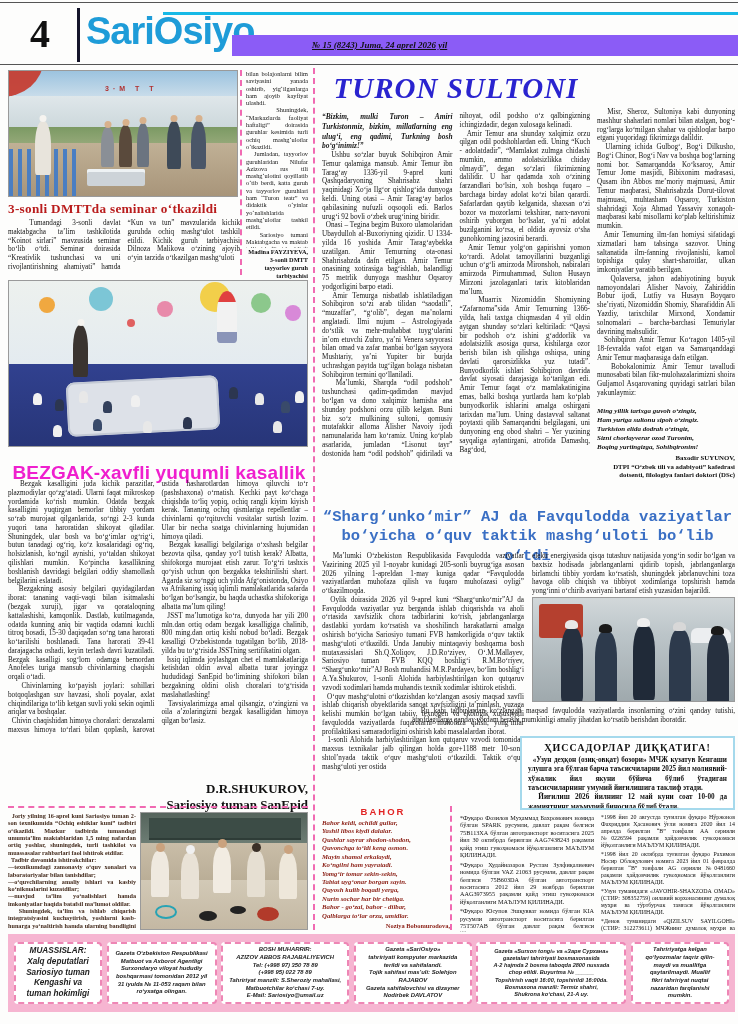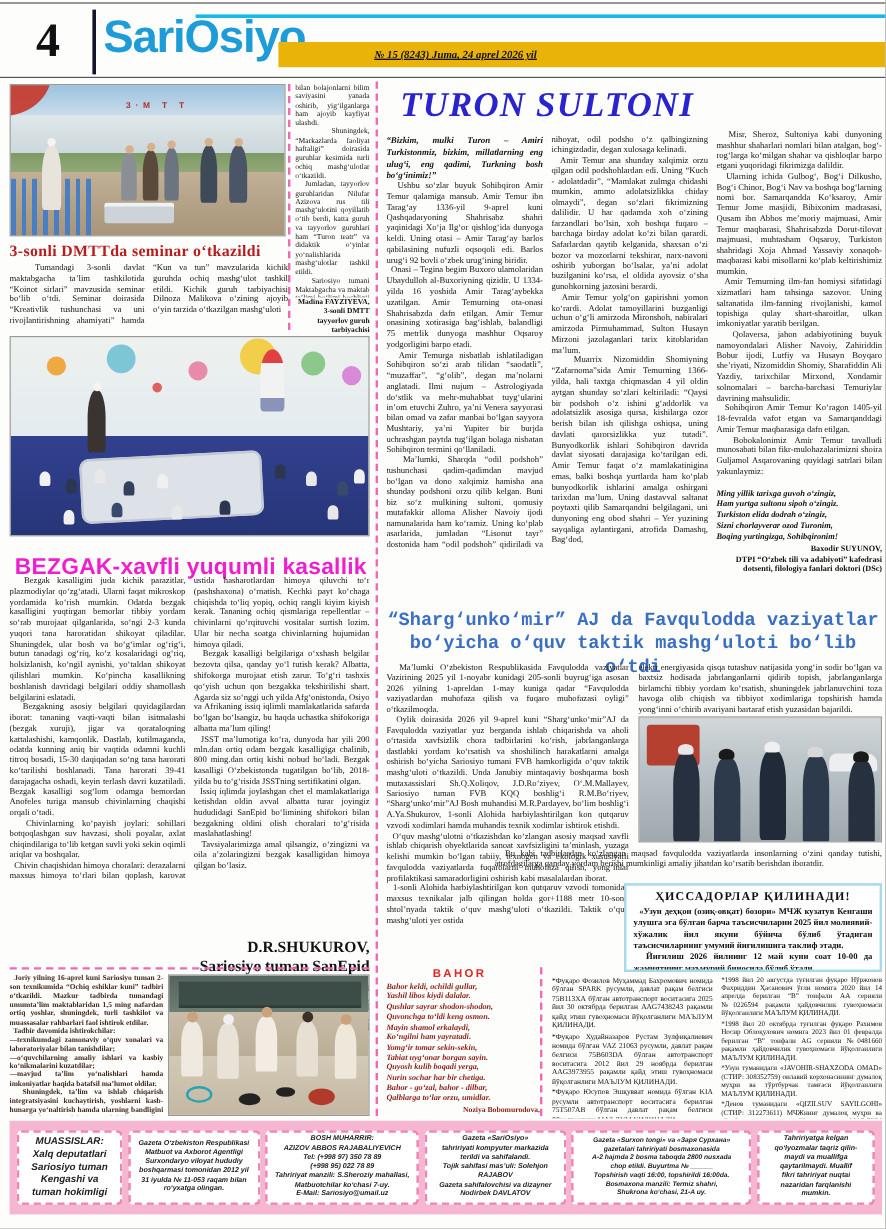--- a/index.html
+++ b/index.html
@@ -8,21 +8,21 @@
   .abs{position:absolute;box-sizing:border-box;}
   .prelines{white-space:pre-line;}
   .just{text-align:justify;}
   .body-text{font-size:7.2px;line-height:1.22;color:#141414;overflow:hidden;}
   .cols2{column-count:2;column-gap:7px;}
   .byline{font-weight:bold;text-align:right;font-size:13px;line-height:1.25;}
   
   .pagenum{font-size:40px;font-weight:bold;font-family:"Liberation Serif",serif;}
   .masthead{font-size:38px;font-weight:bold;font-family:"Liberation Sans",sans-serif;
             color:#1e9cd8;letter-spacing:-1px;}
-  .issueband{background:#eab308;text-decoration:underline;}
+  .issueband{background:#8b5cf6;}
   .issue{font-size:9px;font-weight:bold;font-style:italic;text-decoration:underline;
          line-height:21px;padding-left:80px;}
   
   .h-seminar{color:#b91c1c;font-weight:bold;font-size:13.2px;letter-spacing:.3px;}
   .h-bezgak{color:#ef1fce;font-family:"Liberation Sans",sans-serif;font-weight:bold;
             font-size:19px;text-align:center;letter-spacing:.2px;margin-top:10px;}
   .h-turon{color:#2a24cf;font-style:italic;font-weight:bold;font-size:29px;text-align:center;
            letter-spacing:1px;}
   .h-sharg{color:#3a6fc4;font-weight:bold;font-size:15.5px;text-align:center;line-height:1.25;}
   .t-lead{font-weight:bold;font-style:italic;font-size:7.4px;line-height:1.22;text-align:justify;}
@@ -177,21 +177,21 @@
   <div class="abs body-text just prelines" style="left:532px;top:552px;width:203px;height:43px;">elektr energiyasida qisqa tutashuv natijasida yong‘in sodir bo‘lgan va baxtsiz hodisada jabrlanganlarni qidirib topish, jabrlanganlarga birlamchi tibbiy yordam ko‘rsatish, shuningdek jabrlanuvchini toza havoga olib chiqish va tibbiyot xodimlariga topshirish hamda yong‘inni o‘chirib avariyani bartaraf etish yuzasidan bajarildi.</div>
   <div class="photo" style="left:532px;top:597px;width:203px;height:105px;background:linear-gradient(180deg,#d2d8da 0%,#bcc5c9 35%,#9fa9ad 100%);">
     <div class="fig" style="left:6px;top:6px;width:44px;height:34px;background:#b5402f;border-radius:3px;"></div>
     <div class="fig" style="left:158px;top:30px;width:40px;height:15px;background:#eceef0;border-radius:6px 8px 2px 2px;"></div>
     <div class="fig" style="left:28px;top:30px;width:22px;height:74px;border-radius:35% 35% 8% 8%;background:#26303f;box-shadow:34px 4px 0 #2d3a4c,72px -2px 0 #202a38,108px 2px 0 #2d3a4c,146px 6px 0 #26303f;"></div>
     <div class="fig" style="left:32px;top:22px;width:13px;height:9px;border-radius:50% 50% 30% 30%;background:#e8e8e8;box-shadow:34px 4px 0 #1a1a1a,72px -2px 0 #f0f0f0,108px 2px 0 #d8d8d8,146px 6px 0 #1a1a1a;"></div>
   </div>
   <div class="abs body-text just prelines" style="left:412px;top:707px;width:323px;height:25px;">&nbsp;&nbsp;Bu kabi tadbirlardan ko‘zlangan maqsad favqulodda vaziyatlarda insonlarning o‘zini qanday tutishi, atrofdagilarga qanday yordam berishi mumkinligi amaliy jihatdan ko‘rsatib berishdan iboratdir.</div>
 
   <div class="abs hisbox" style="left:520px;top:736px;width:215px;height:74px;overflow:hidden;">
-    <div class="his-title">ҲИССАДОРЛАР ҚИЛИНАДИ!</div>
+    <div class="his-title">ҲИССАДОРЛАР ДИҚҚАТИГА!</div>
     <div class="his-body prelines">&nbsp;&nbsp;«Узун деҳқон (озиқ-овқат) бозори» МЧЖ кузатув Кенгаши улушга эга бўлган барча таъсисчиларни 2025 йил молиявий-хўжалик йил якуни бўйича бўлиб ўтадиган таъсисчиларнинг умумий йиғилишига таклиф этади.
 &nbsp;&nbsp;Йиғилиш 2026 йилнинг 12 май куни соат 10-00 да жамиятнинг маъмурий биносида бўлиб ўтади.</div>
   </div>
 
   <div class="abs" style="left:316px;top:806px;width:136px;height:124px;border-right:2px dashed #f06ab2;overflow:hidden;">
     <div class="bahor-title">BAHOR</div>
     <div class="bahor-poem prelines">Bahor keldi, ochildi gullar,
 Yashil libos kiydi dalalar.
 Qushlar sayrar shodon-shodon,
 Quvonchga to‘ldi keng osmon.

